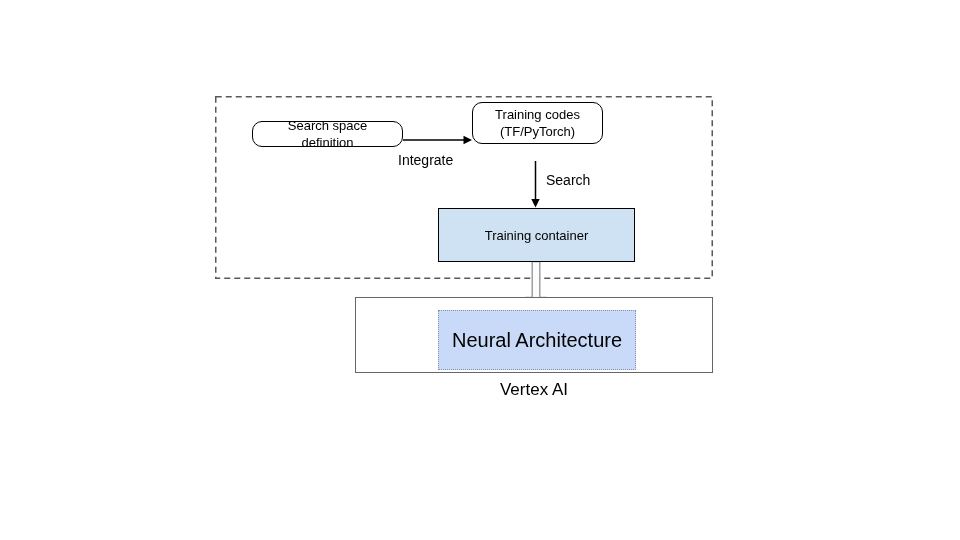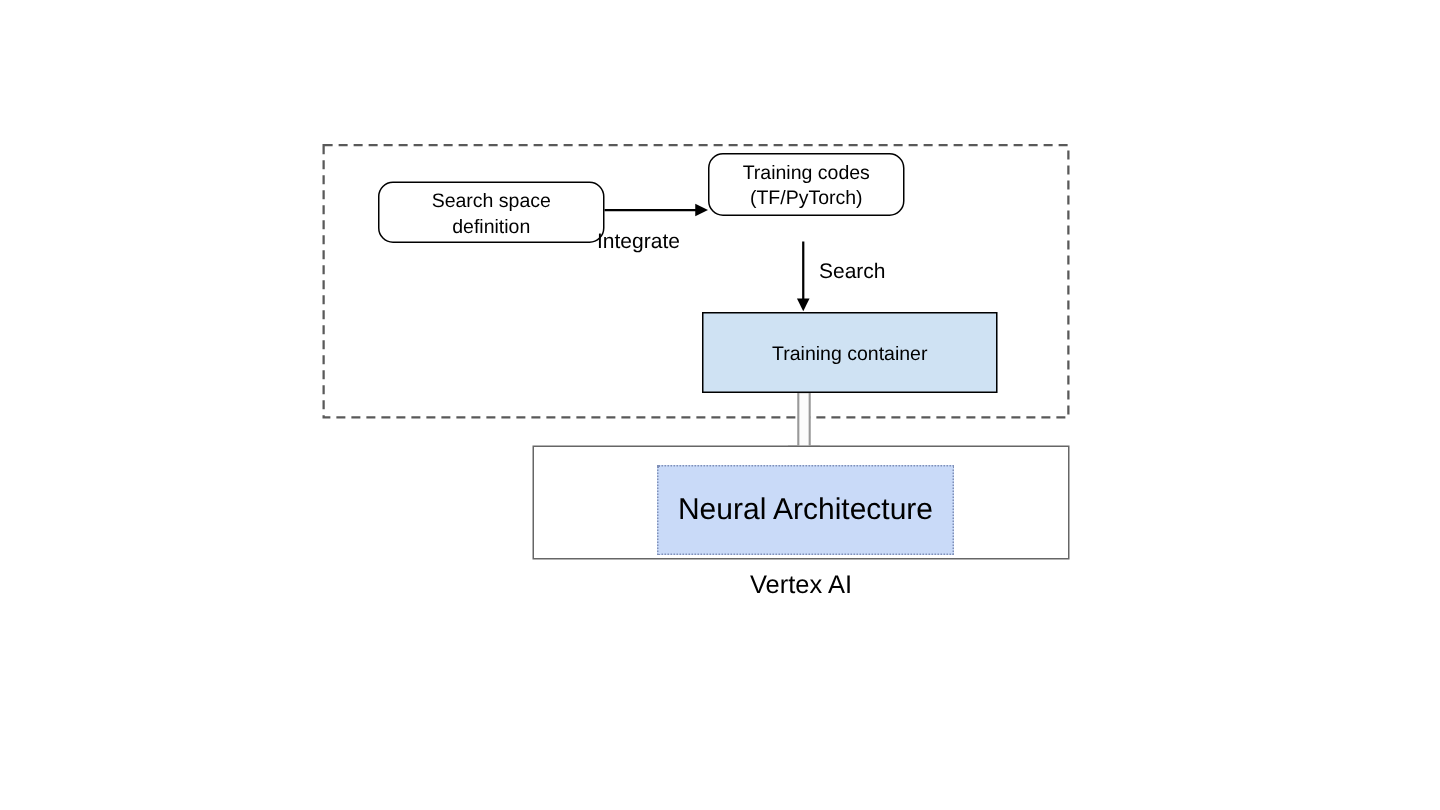--- a/index.html
+++ b/index.html
@@ -23,21 +23,21 @@
     justify-content: center;
     text-align: center;
     background: #ffffff;
   }
   .rounded {
     border: 1.5px solid #000000;
     border-radius: 10px;
     font-size: 13px;
     line-height: 17px;
   }
-  #search-space-box { left: 252px; top: 121px; width: 151px; height: 41px; }
+  #search-space-box { left: 252px; top: 121px; width: 151px; height: 26px; }
   #training-codes-box { left: 472px; top: 102px; width: 131px; height: 42px; }
   #training-container-box {
     left: 438px; top: 208px; width: 197px; height: 54px;
     border: 1.5px solid #000000;
     font-size: 13px;
   }
   #vertex-box {
     position: absolute;
     left: 355px; top: 297px; width: 358px; height: 76px;
     border: 1.5px solid #666666;
@@ -98,21 +98,21 @@
   </div>
 
   <div class="node rounded" id="training-codes-box">
     <span>Training codes</span>
     <span>(TF/PyTorch)</span>
   </div>
 
   <div class="edge-label" id="integrate-label">Integrate</div>
   <div class="edge-label" id="build-label">Search</div>
 
-  <div class="node" id="training-container-box" style="background: rgb(207, 226, 243); margin-left: 30px;">
+  <div class="node" id="training-container-box" style="background: rgb(207, 226, 243);">
     <span>Training container</span>
   </div>
 
   <div id="vertex-box"></div>
 
   <div class="node" id="nas-box" style="background: rgb(201, 218, 248);">
     <span>Neural Architecture</span>
   </div>
 
   <div id="vertex-label">Vertex AI</div>

